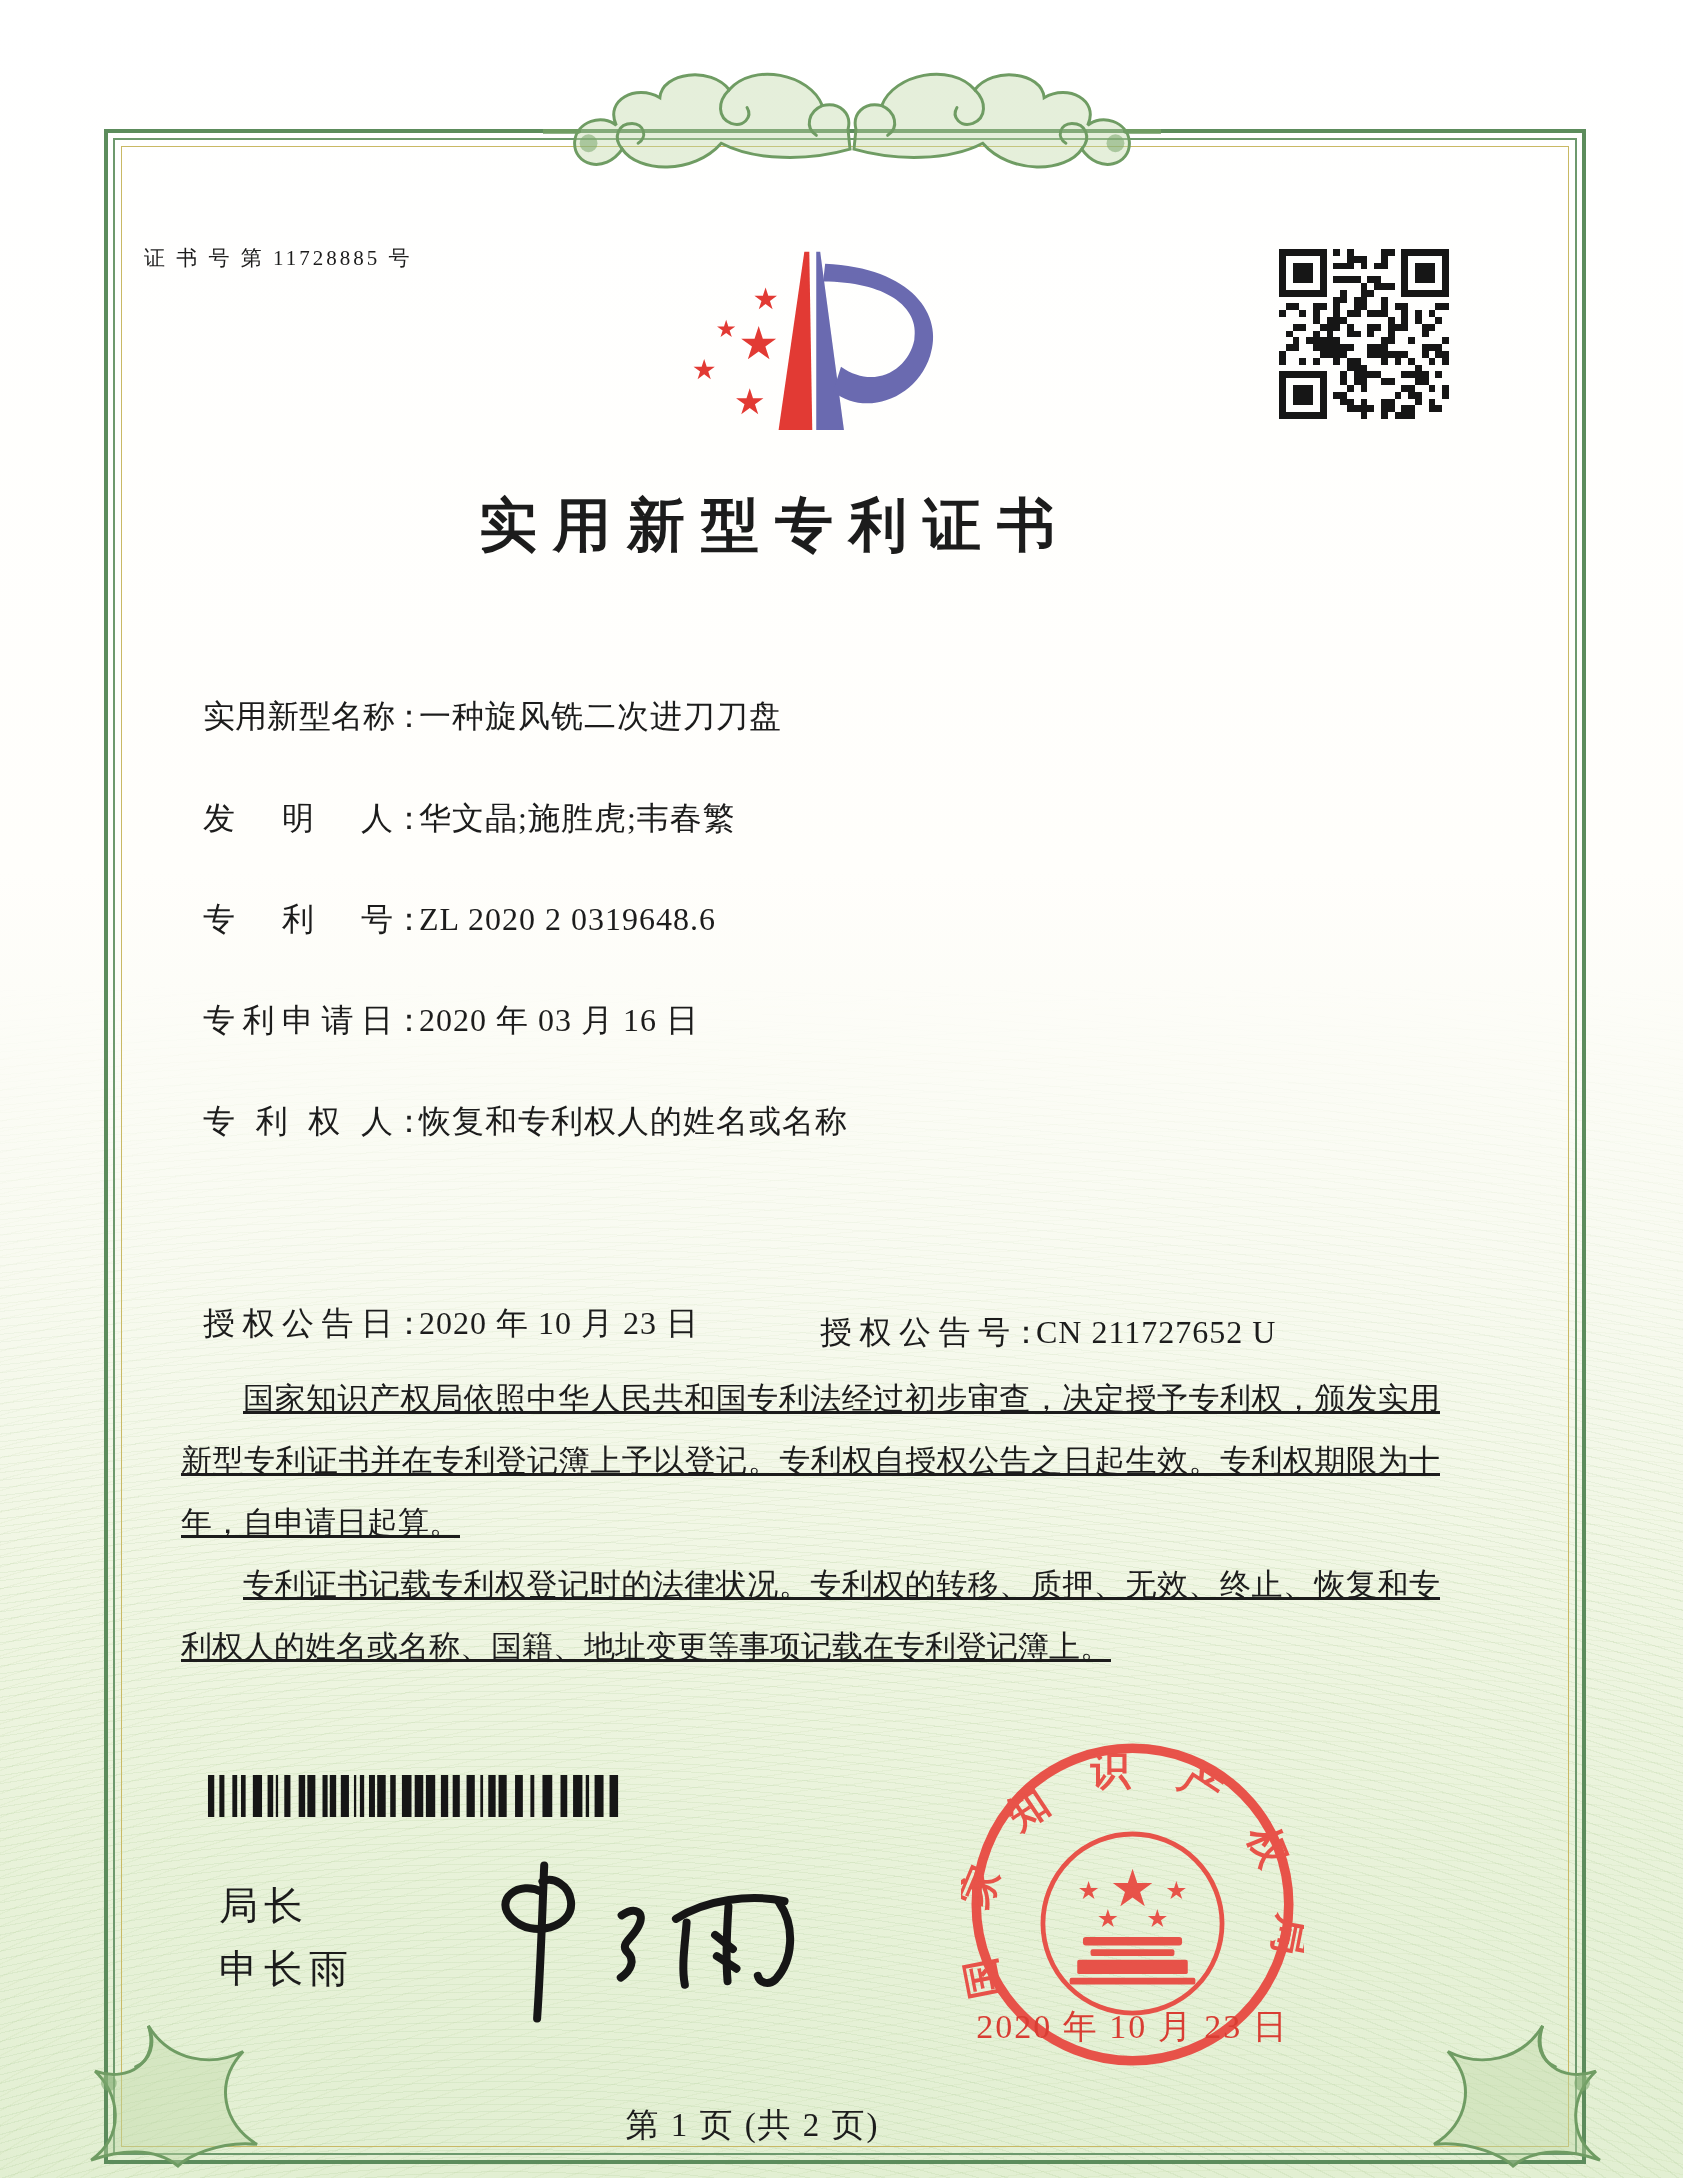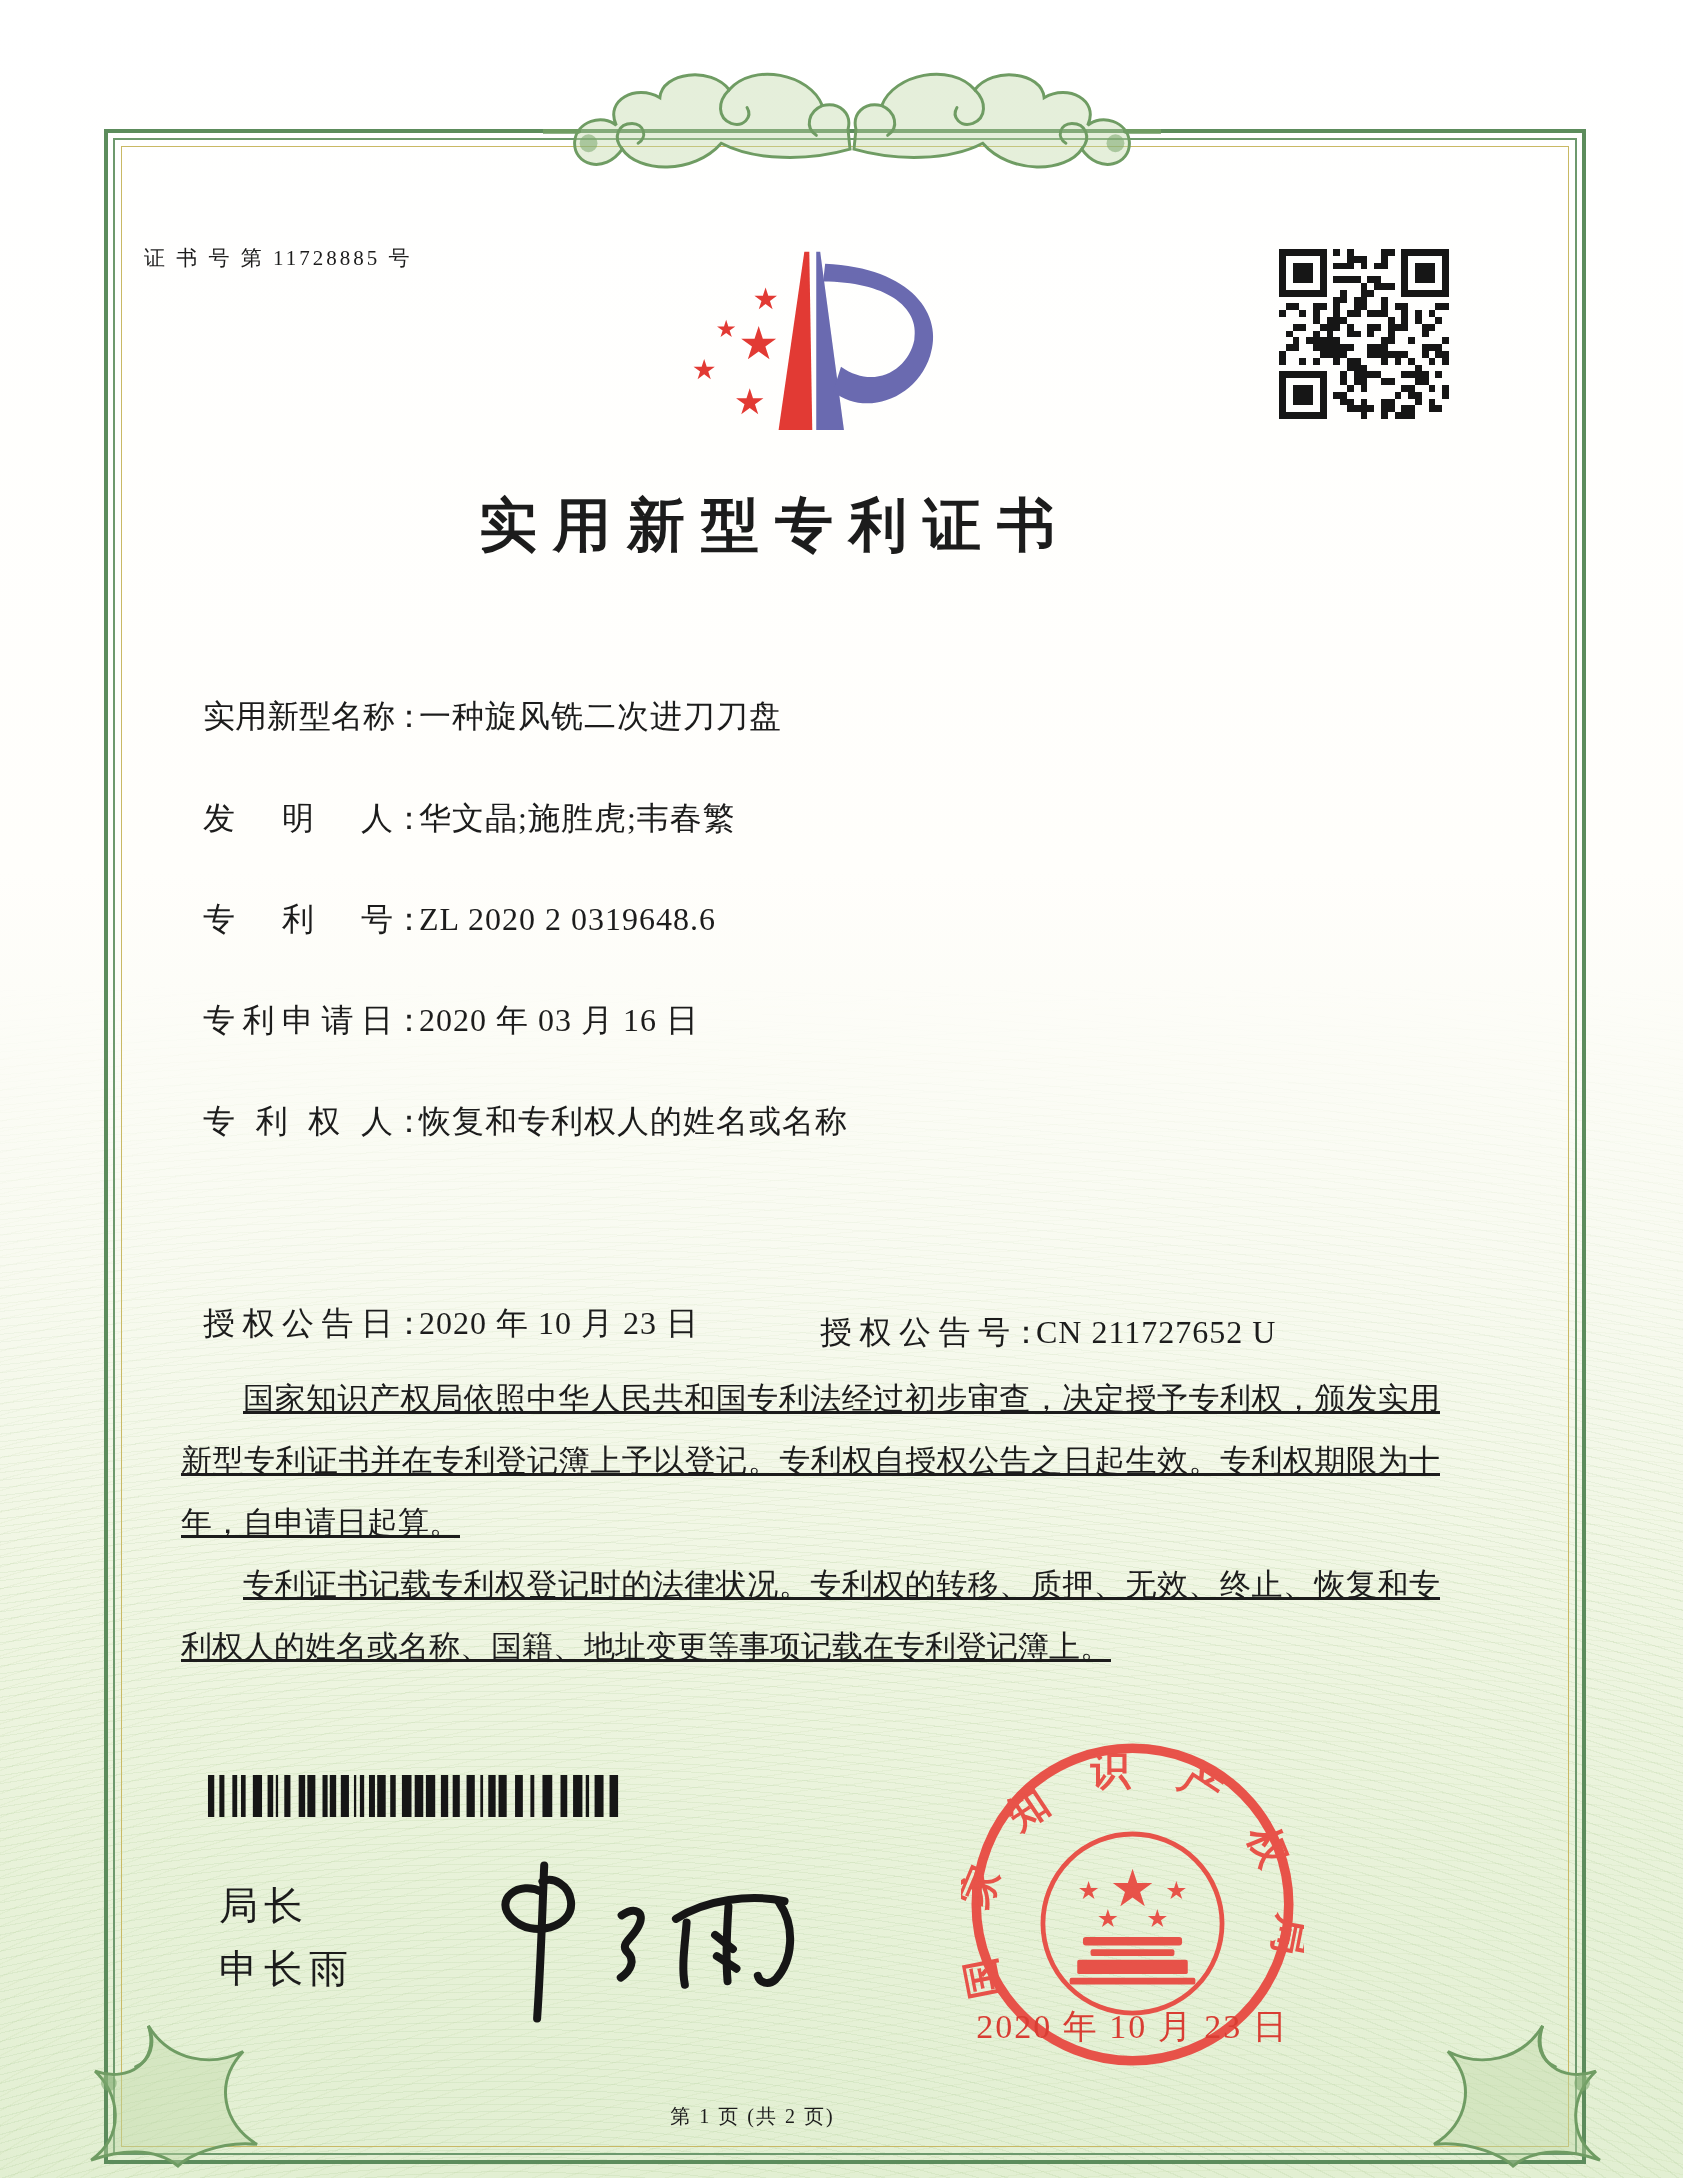--- a/index.html
+++ b/index.html
@@ -29,21 +29,21 @@
   .fvalue{display:inline-block;letter-spacing:1px;}
   .g2{position:absolute;left:617px;top:9px;}
   .body-text{position:absolute;left:181px;top:1368px;width:1259px;font-size:31px;line-height:62px;text-align:justify;text-decoration:underline;}
   .body-text p{margin:0;text-indent:2em;}
   .barcode{position:absolute;left:206px;top:1775px;width:416px;height:42px;}
   .director{position:absolute;left:203px;font-size:39px;font-family:"Liberation Sans","DejaVu Sans",sans-serif;letter-spacing:6px;margin-left:16px;}
   .d1{top:1879px;} .d2{top:1942px;}
   .signature{position:absolute;left:457px;top:1843px;width:356px;height:198px;}
   .seal{position:absolute;left:961px;top:1733px;width:343px;height:343px;opacity:0.93;}
   .seal-date{position:absolute;left:961px;top:2004px;width:343px;text-align:center;font-size:34px;color:#d93d33;letter-spacing:2px;}
-  .footer{position:absolute;left:0;top:2103px;width:1505px;text-align:center;font-size:20px;letter-spacing:2px;}
+  .footer{position:absolute;left:0;top:2103px;width:1505px;text-align:center;font-size:33px;letter-spacing:2px;}
   .orn-top{position:absolute;left:543px;top:46px;width:618px;height:141px;}
   .orn-bl{position:absolute;left:83px;top:2010px;width:188px;height:158px;}
   .orn-br{position:absolute;right:75px;top:2010px;width:188px;height:158px;transform:scaleX(-1);}
 </style>
 </head>
 <body>
 
 <div class="page">
   <div class="waves"></div>
 

